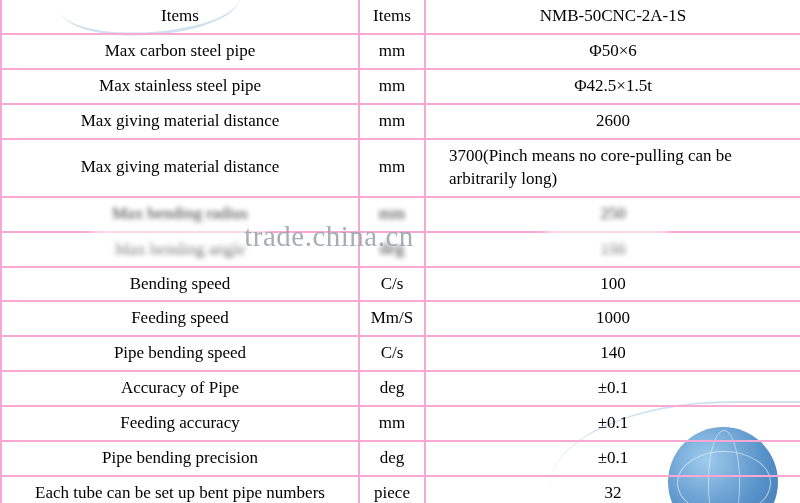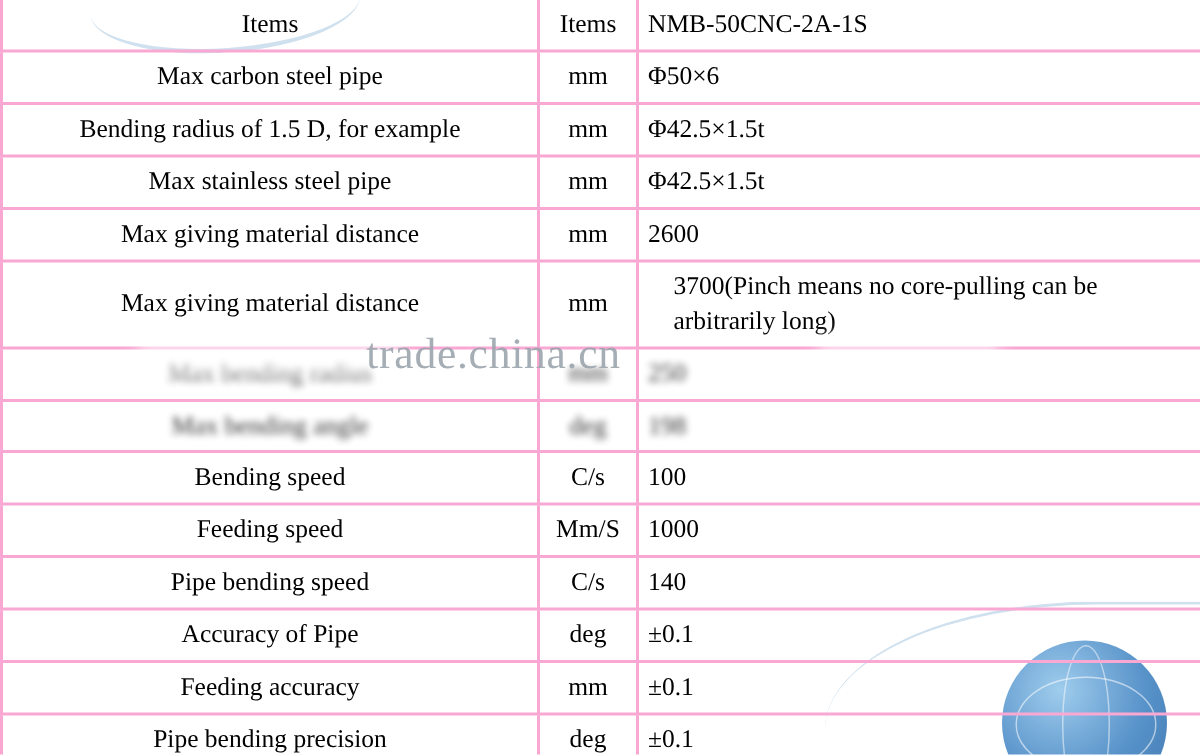--- a/index.html
+++ b/index.html
@@ -85,21 +85,21 @@
     padding: 5px 6px;
     line-height: 1.35;
     vertical-align: middle;
   }
   col.c-item   { width: 358px; }
   col.c-units  { width: 66px;  }
   col.c-value  { width: 376px; }
 
   td.item  { text-align: center; }
   td.units { text-align: center; }
-  td.value { }
+  td.value { text-align: center; }
   td.value.left { text-align: left; padding-left: 23px; }
 
   tr.r-head td { border-top: none; }
 
   
   .blurred {
     filter: blur(2.6px);
     opacity: 0.82;
   }
 
@@ -157,25 +157,20 @@
       <td class="item">Items</td>
       <td class="units">Items</td>
       <td class="value">NMB-50CNC-2A-1S</td>
     </tr>
     <tr>
       <td class="item">Max carbon steel pipe</td>
       <td class="units">mm</td>
       <td class="value">Φ50×6</td>
     </tr>
     <tr>
-      <td class="item">Bending radius of 1.5 D, for example</td>
-      <td class="units">mm</td>
-      <td class="value">Φ42.5×1.5t</td>
-    </tr>
-    <tr>
       <td class="item">Max stainless steel pipe</td>
       <td class="units">mm</td>
       <td class="value">Φ42.5×1.5t</td>
     </tr>
     <tr>
       <td class="item">Max giving material distance</td>
       <td class="units">mm</td>
       <td class="value">2600</td>
     </tr>
     <tr>

